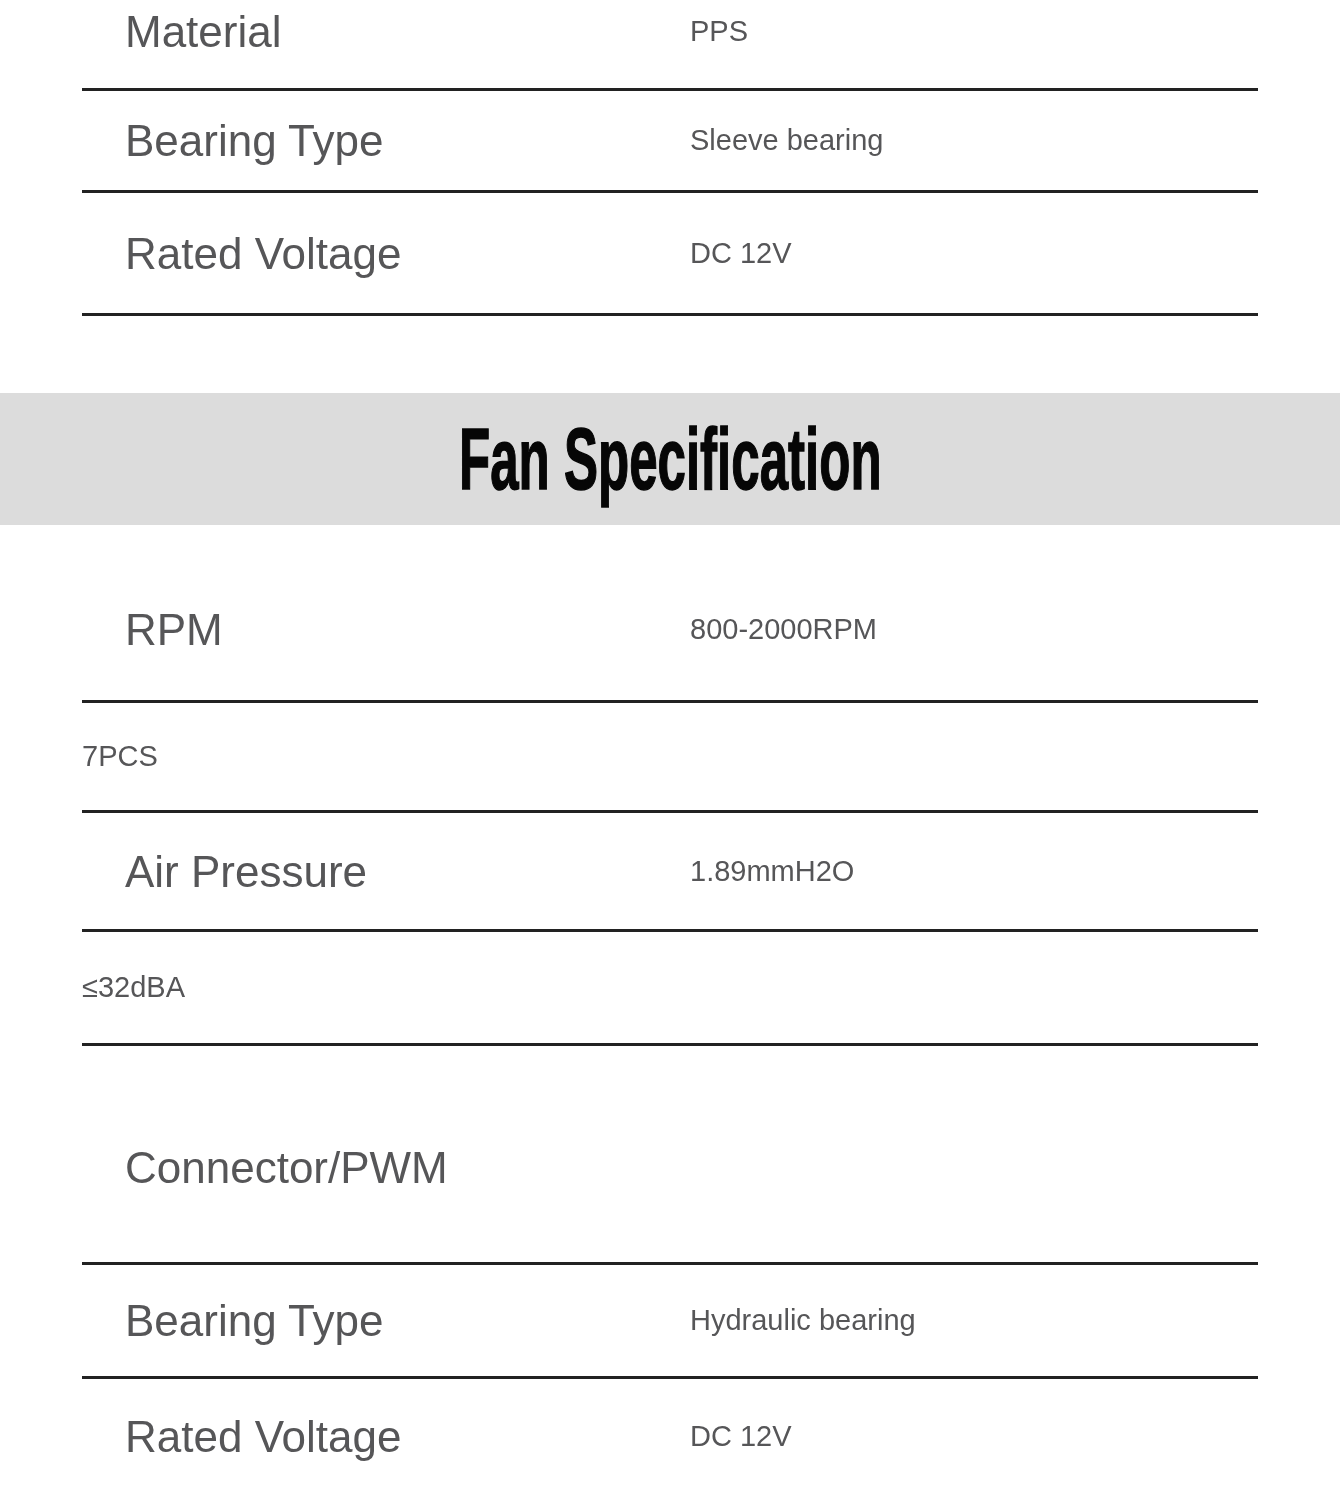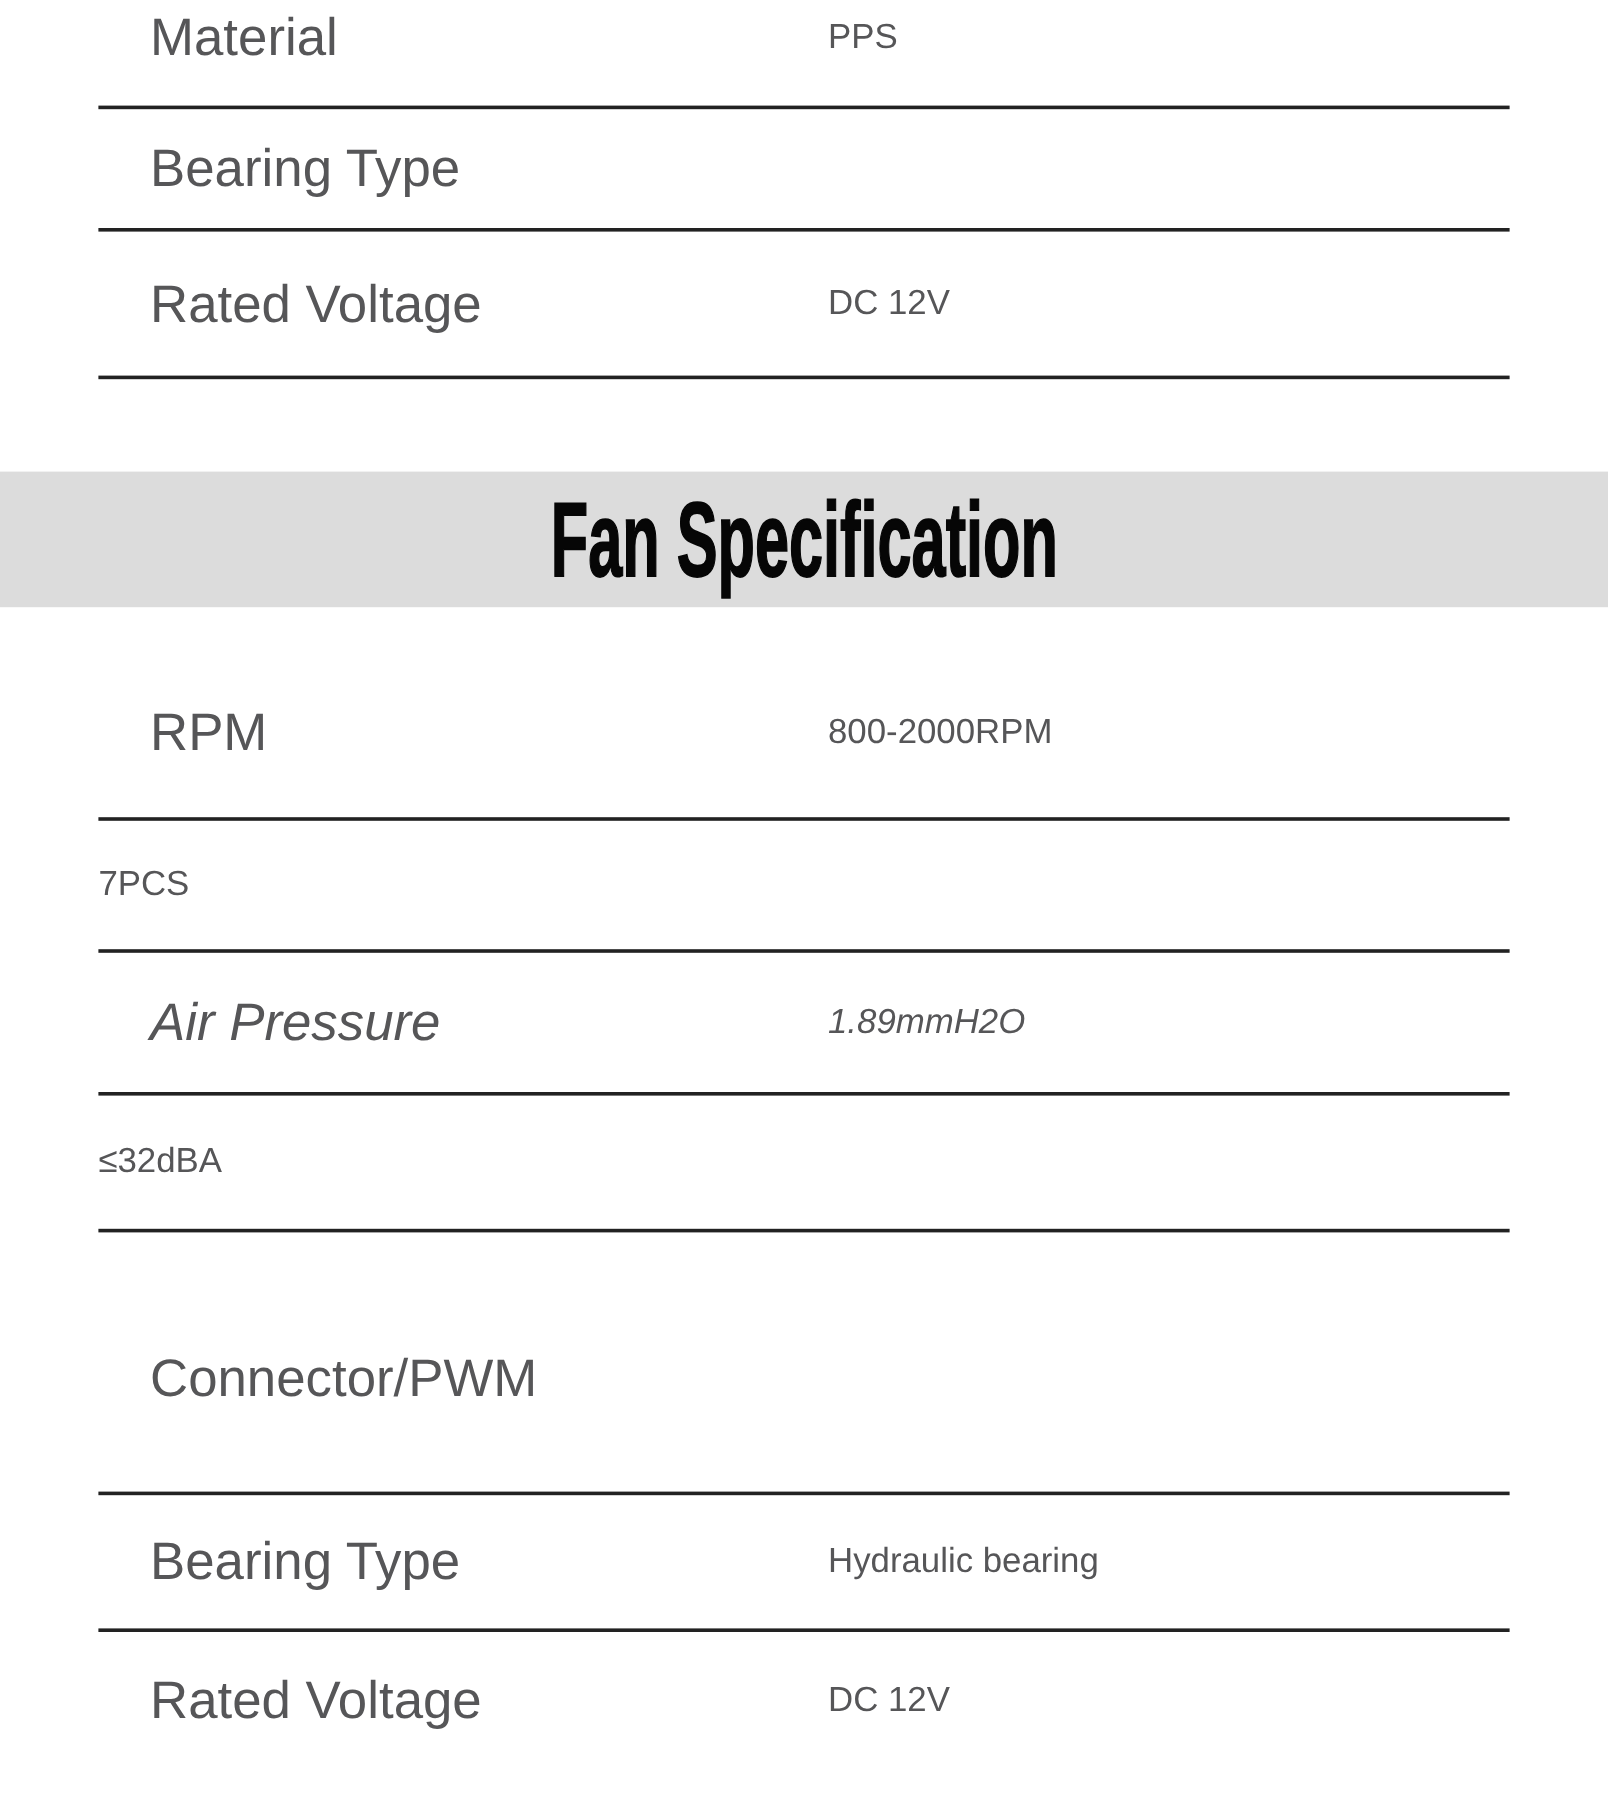--- a/index.html
+++ b/index.html
@@ -31,42 +31,42 @@
   }
   .spec-row.no-border { border-bottom: none; }
   
   .t0 { height: 116px; }
   .t1 { height: 102px; }
   .t2 { height: 123px; }
   
   .f0 { height: 123px; }
   .f1 { height: 144px; }
   .f2 { height: 110px; }
-  .f3 { height: 119px; font-style: italic; }
+  .f3 { height: 119px; }
   .f4 { height: 114px; }
   .f5 { height: 192px; margin-top: 27px; }
   .f6 { height: 114px; }
   .f7 { height: 115px; }
   .spec-label {
     flex: 0 0 608px;
     box-sizing: border-box;
     padding-left: 43px;       
     font-size: 44px;
     line-height: 1.25;
     letter-spacing: 0;
   }
   .spec-value {
     flex: 1 1 auto;
     font-size: 29px;
     line-height: 1.26;
     white-space: pre-line;    
   }
   .section-banner {
     margin-top: 77px;         
-    height: 113px;
+    height: 132px;
     background: var(--banner_bg, #dcdcdc);
     display: flex;
     align-items: center;
     justify-content: center;
     overflow: visible;
   }
   .section-title {
     display: inline-block;
     transform: scaleX(0.58);  
     transform-origin: center;
@@ -81,20 +81,21 @@
 </head>
 <body>
 
 <div class="spec-table top">
   <div class="spec-row t0">
     <div class="spec-label">Material</div>
     <div class="spec-value">PPS</div>
   </div>
   <div class="spec-row t1">
     <div class="spec-label">Bearing Type</div>
+    <div class="spec-value">Sleeve bearing</div>
   </div>
   <div class="spec-row t2">
     <div class="spec-label">Rated Voltage</div>
     <div class="spec-value">DC 12V</div>
   </div>
 </div>
 
 <div class="section-banner">
   <span class="section-title">Fan Specification</span>
 </div>

